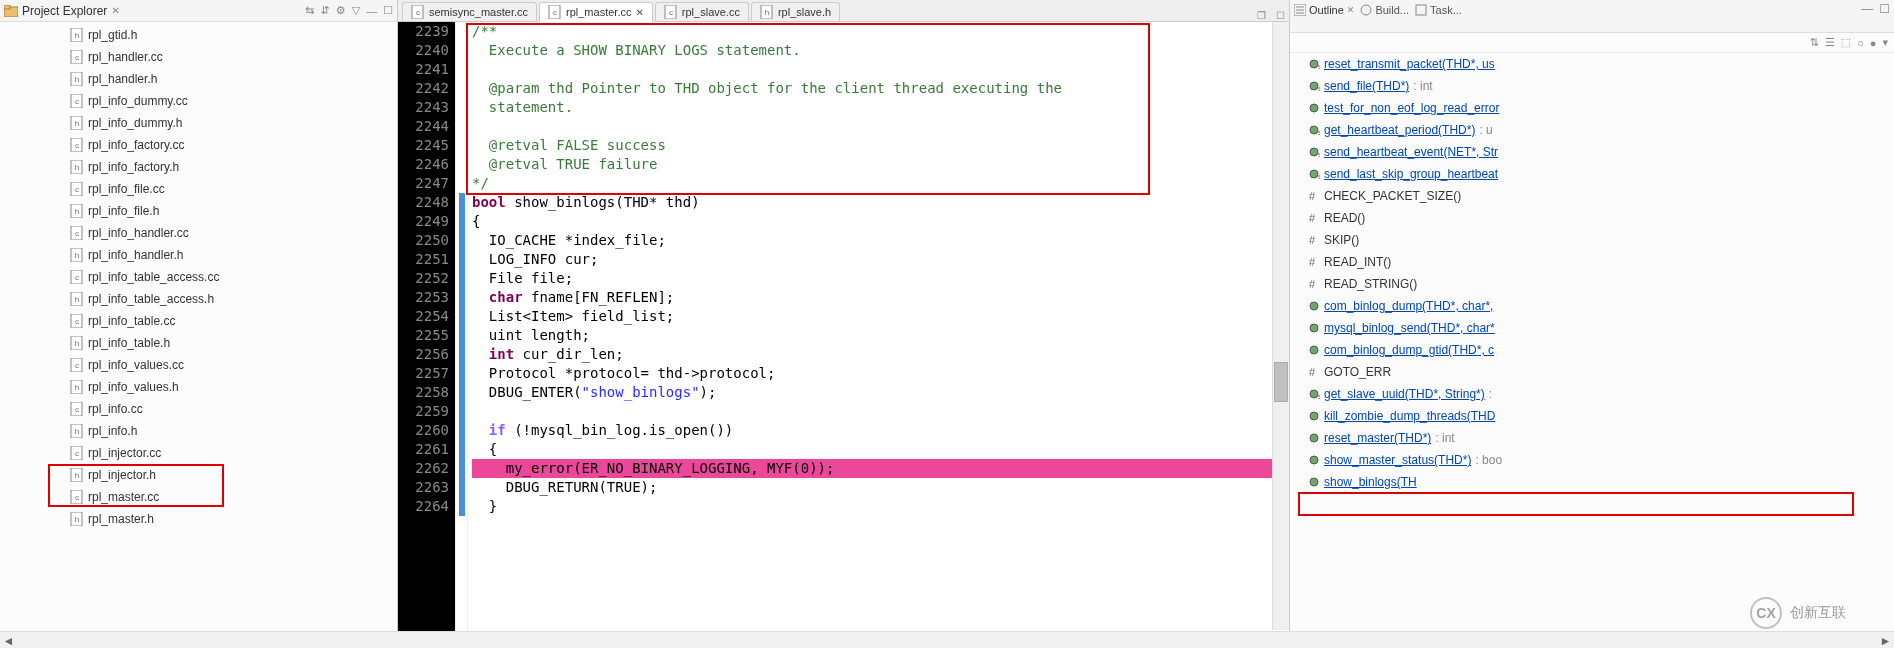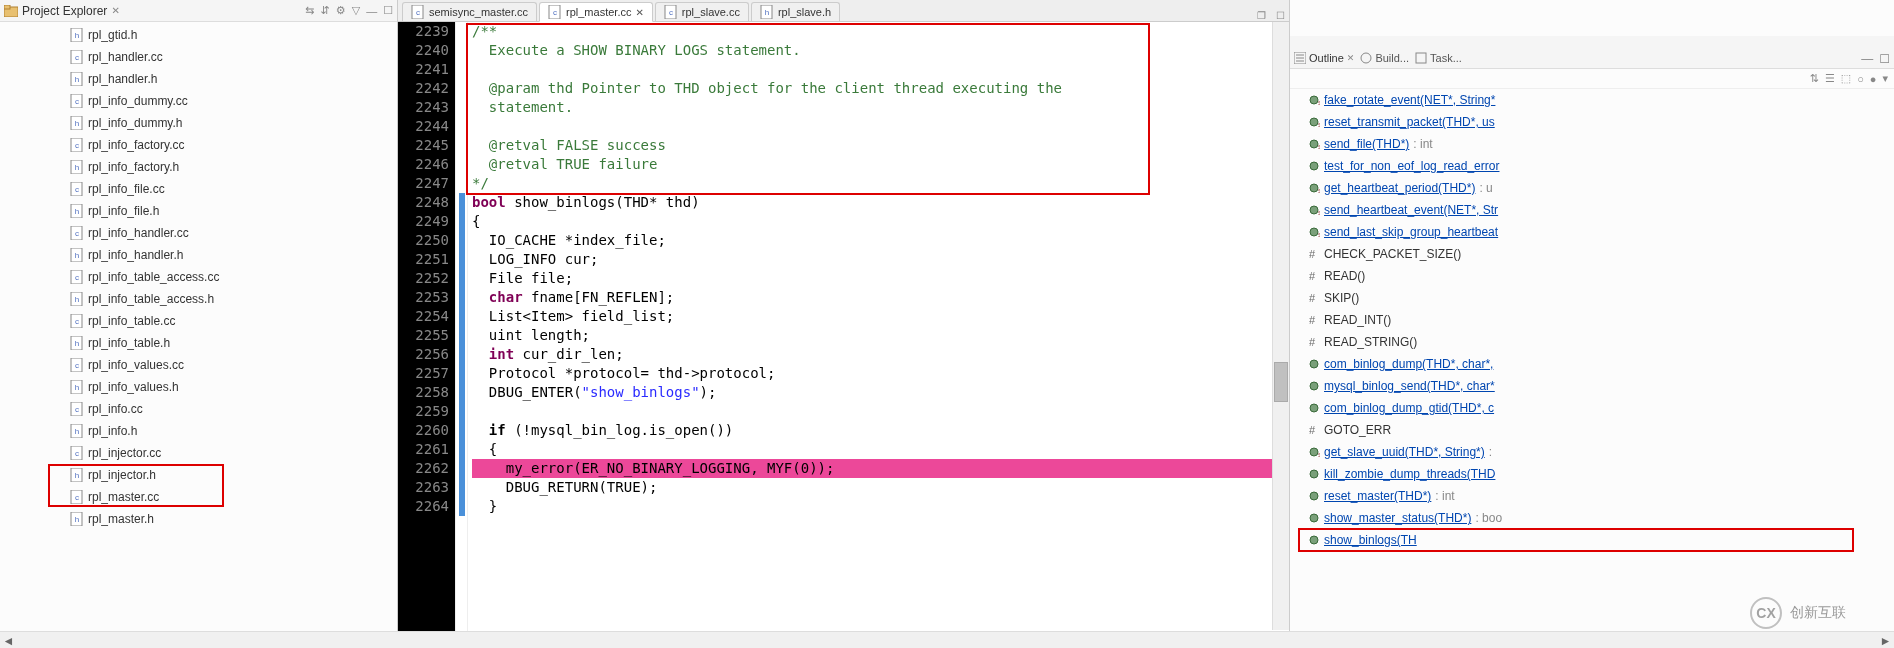--- a/index.html
+++ b/index.html
@@ -138,21 +138,21 @@
   flex: 1;
   white-space: pre;
   padding-left: 4px;
   color: #000;
   position: relative;
   overflow: hidden;
 }
 .code-line { height: 19px; line-height: 19px; }
 .code-line.highlight-line { background: #ec4899; }
 .c-comment { color: #3a7a3a; }
-.c-keyword { color: #000000; font-weight: bold; }
+.c-keyword { color: #8b5cf6; font-weight: bold; }
 .c-string { color: #2a2aff; }
 .c-type { color: #7f0055; font-weight: bold; }
 .red-box-editor {
   position: absolute;
   border: 2px solid #d00;
   left: 68px;
   top: 1px;
   width: 684px;
   height: 172px;
   pointer-events: none;
@@ -188,26 +188,25 @@
 
 .right-panel {
   flex: 1;
   display: flex;
   flex-direction: column;
   background: #fcfcfc;
 }
 .right-tabs {
   height: 22px;
   display: flex;
-  align-items: flex-start;
+  align-items: flex-end;
   padding: 16px 4px;
   gap: 6px;
   border-bottom: 1px solid #ddd;
   background: #f5f5f5;
-  margin-top: 36px;
 }
 .right-tab { display: flex; align-items: center; gap: 3px; color: #555; font-size: 11px; }
 .right-tab.active { color: #333; }
 .right-icons-row {
   height: 20px;
   display: flex;
   align-items: center;
   justify-content: flex-end;
   gap: 6px;
   padding: 0 6px;
@@ -687,29 +686,20 @@
       <span>▾</span>
     </div>
     <div class="outline-list" id="outline-list" style="position: relative;">
         <div class="outline-item">
           <span class="out-icon">
             <svg width="12" height="12">
               <circle cx="6" cy="6" r="4" fill="#7aa07a" stroke="#3a6a3a"></circle>
               <text x="10" y="11" font-size="7" fill="#a05050">s</text>
             </svg>
           </span>
-          <span class="fn-link">fake_rotate_event(NET*, String*</span>
-        </div>
-        <div class="outline-item">
-          <span class="out-icon">
-            <svg width="12" height="12">
-              <circle cx="6" cy="6" r="4" fill="#7aa07a" stroke="#3a6a3a"></circle>
-              <text x="10" y="11" font-size="7" fill="#a05050">s</text>
-            </svg>
-          </span>
           <span class="fn-link">reset_transmit_packet(THD*, us</span>
         </div>
         <div class="outline-item">
           <span class="out-icon">
             <svg width="12" height="12">
               <circle cx="6" cy="6" r="4" fill="#7aa07a" stroke="#3a6a3a"></circle>
               <text x="10" y="11" font-size="7" fill="#a05050">s</text>
             </svg>
           </span>
           <span class="fn-link">send_file(THD*)</span>

